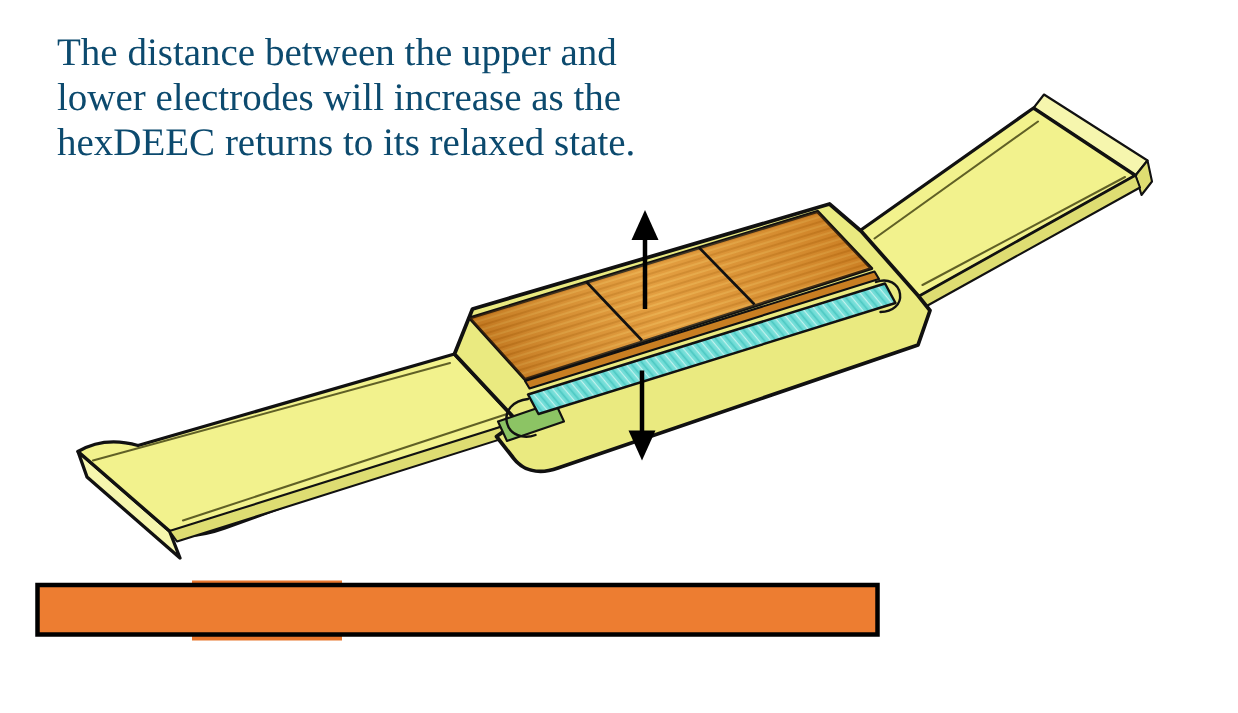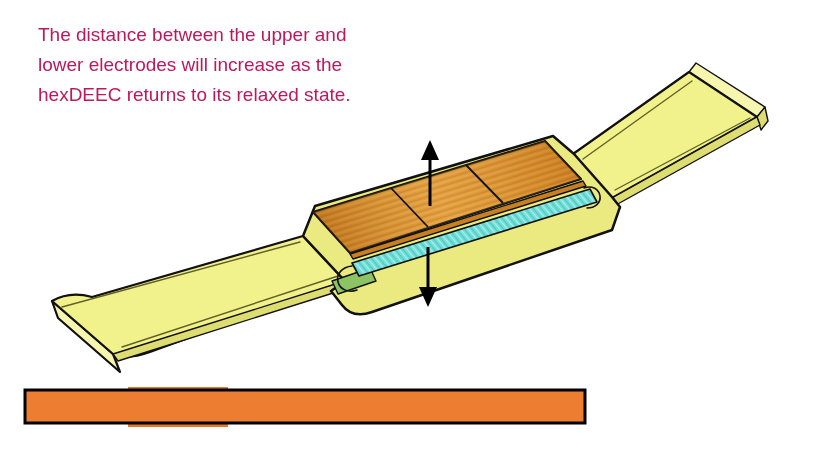--- a/index.html
+++ b/index.html
@@ -7,24 +7,25 @@
     position:relative;
     width:825px;height:475px;
     background:#ffffff;
     overflow:hidden;
     font-family:"Liberation Sans", sans-serif;
   }
   .caption{
     position:absolute;
     left:38px;top:20px;
     width:520px;
-    font-size:19px;
+    font-size:26px;
     line-height:30px;
-    color:#be185d;
+    color:#0c4a6e;
     white-space:pre-line;
+    font-family:Liberation Serif, serif;
   }
   svg{position:absolute;left:0;top:0;}
   .ol  {stroke:#111111;stroke-width:2.2;stroke-linejoin:round;}
   .ol-thick{stroke:#111111;stroke-width:2.5;stroke-linejoin:round;}
   .ol-thin {stroke:#111111;stroke-width:1.4;stroke-linejoin:round;}
   .crease{stroke:rgba(70,70,20,0.85);stroke-width:1.4;fill:none;stroke-linecap:round;}
   .slot{stroke:#111111;stroke-width:1.6;fill:none;stroke-linecap:round;}
   .arrow-shaft{stroke:#000000;stroke-width:3;fill:none;}
   .arrow-head{fill:#000000;stroke:none;}
   .divider{stroke:#111111;stroke-width:1.8;fill:none;}

